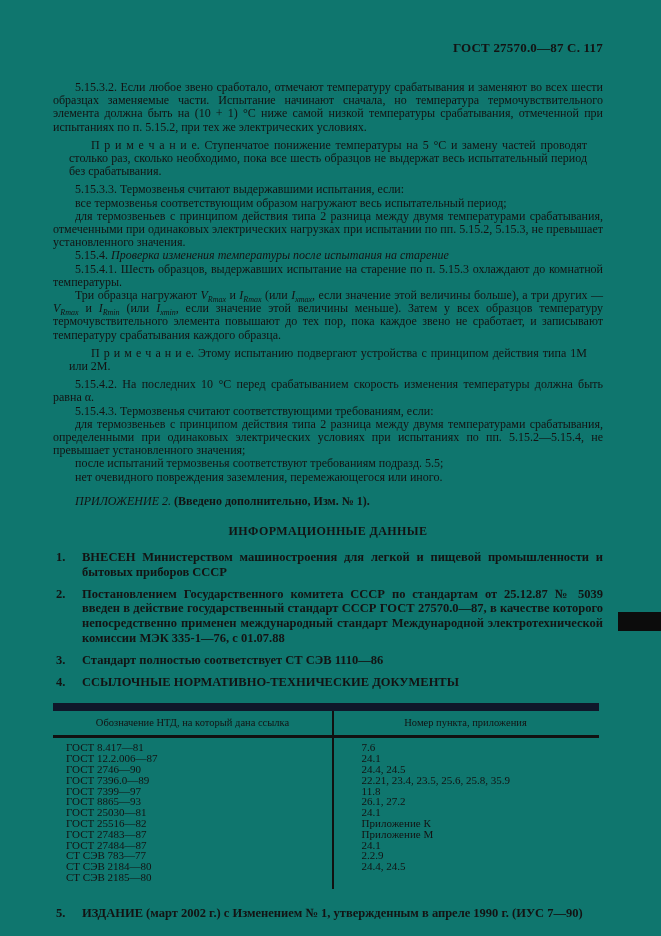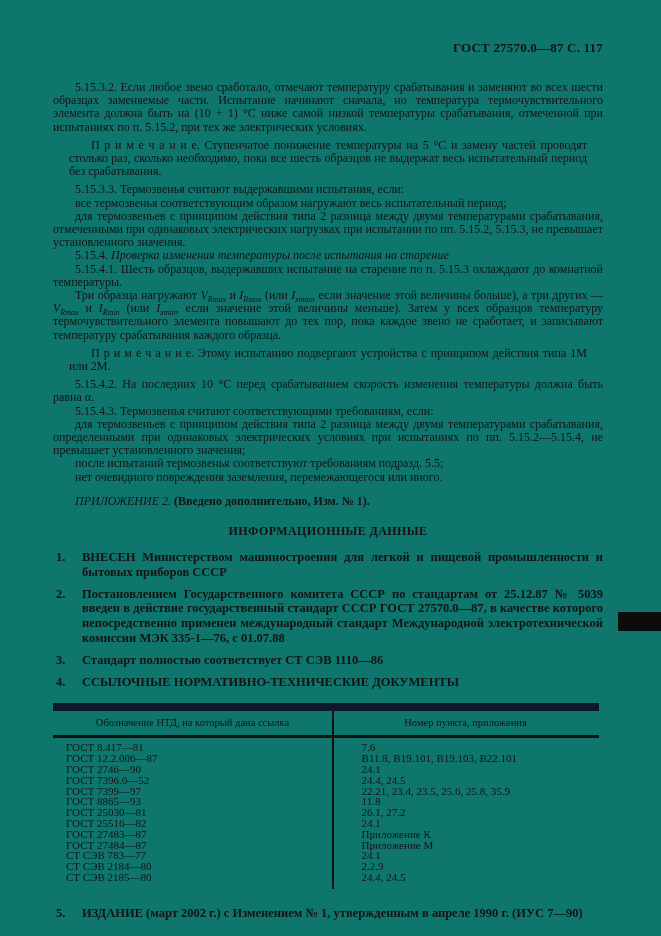--- a/index.html
+++ b/index.html
@@ -126,34 +126,33 @@
     <div class="vline"></div>
     <div class="thead">
       <div class="th c1">Обозначение НТД, на который дана ссылка</div>
       <div class="th c2">Номер пункта, приложения</div>
     </div>
     <div class="tbody">
       <div class="col c1" id="table-col1">
           <div class="cell">ГОСТ 8.417—81</div>
           <div class="cell">ГОСТ 12.2.006—87</div>
           <div class="cell">ГОСТ 2746—90</div>
-          <div class="cell">ГОСТ 7396.0—52</div>
+          <div class="cell">ГОСТ 7396.0—89</div>
           <div class="cell">ГОСТ 7399—97</div>
           <div class="cell">ГОСТ 8865—93</div>
           <div class="cell">ГОСТ 25030—81</div>
           <div class="cell">ГОСТ 25516—82</div>
           <div class="cell">ГОСТ 27483—87</div>
           <div class="cell">ГОСТ 27484—87</div>
           <div class="cell">СТ СЭВ 783—77</div>
           <div class="cell">СТ СЭВ 2184—80</div>
           <div class="cell">СТ СЭВ 2185—80</div>
         </div>
       <div class="col c2" id="table-col2">
           <div class="cell">7.6</div>
-          <div class="cell">В11.8, В19.101, В19.103, В22.101</div>
           <div class="cell">24.1</div>
           <div class="cell">24.4, 24.5</div>
           <div class="cell">22.21, 23.4, 23.5, 25.6, 25.8, 35.9</div>
           <div class="cell">11.8</div>
           <div class="cell">26.1, 27.2</div>
           <div class="cell">24.1</div>
           <div class="cell">Приложение К</div>
           <div class="cell">Приложение М</div>
           <div class="cell">24.1</div>
           <div class="cell">2.2.9</div>

